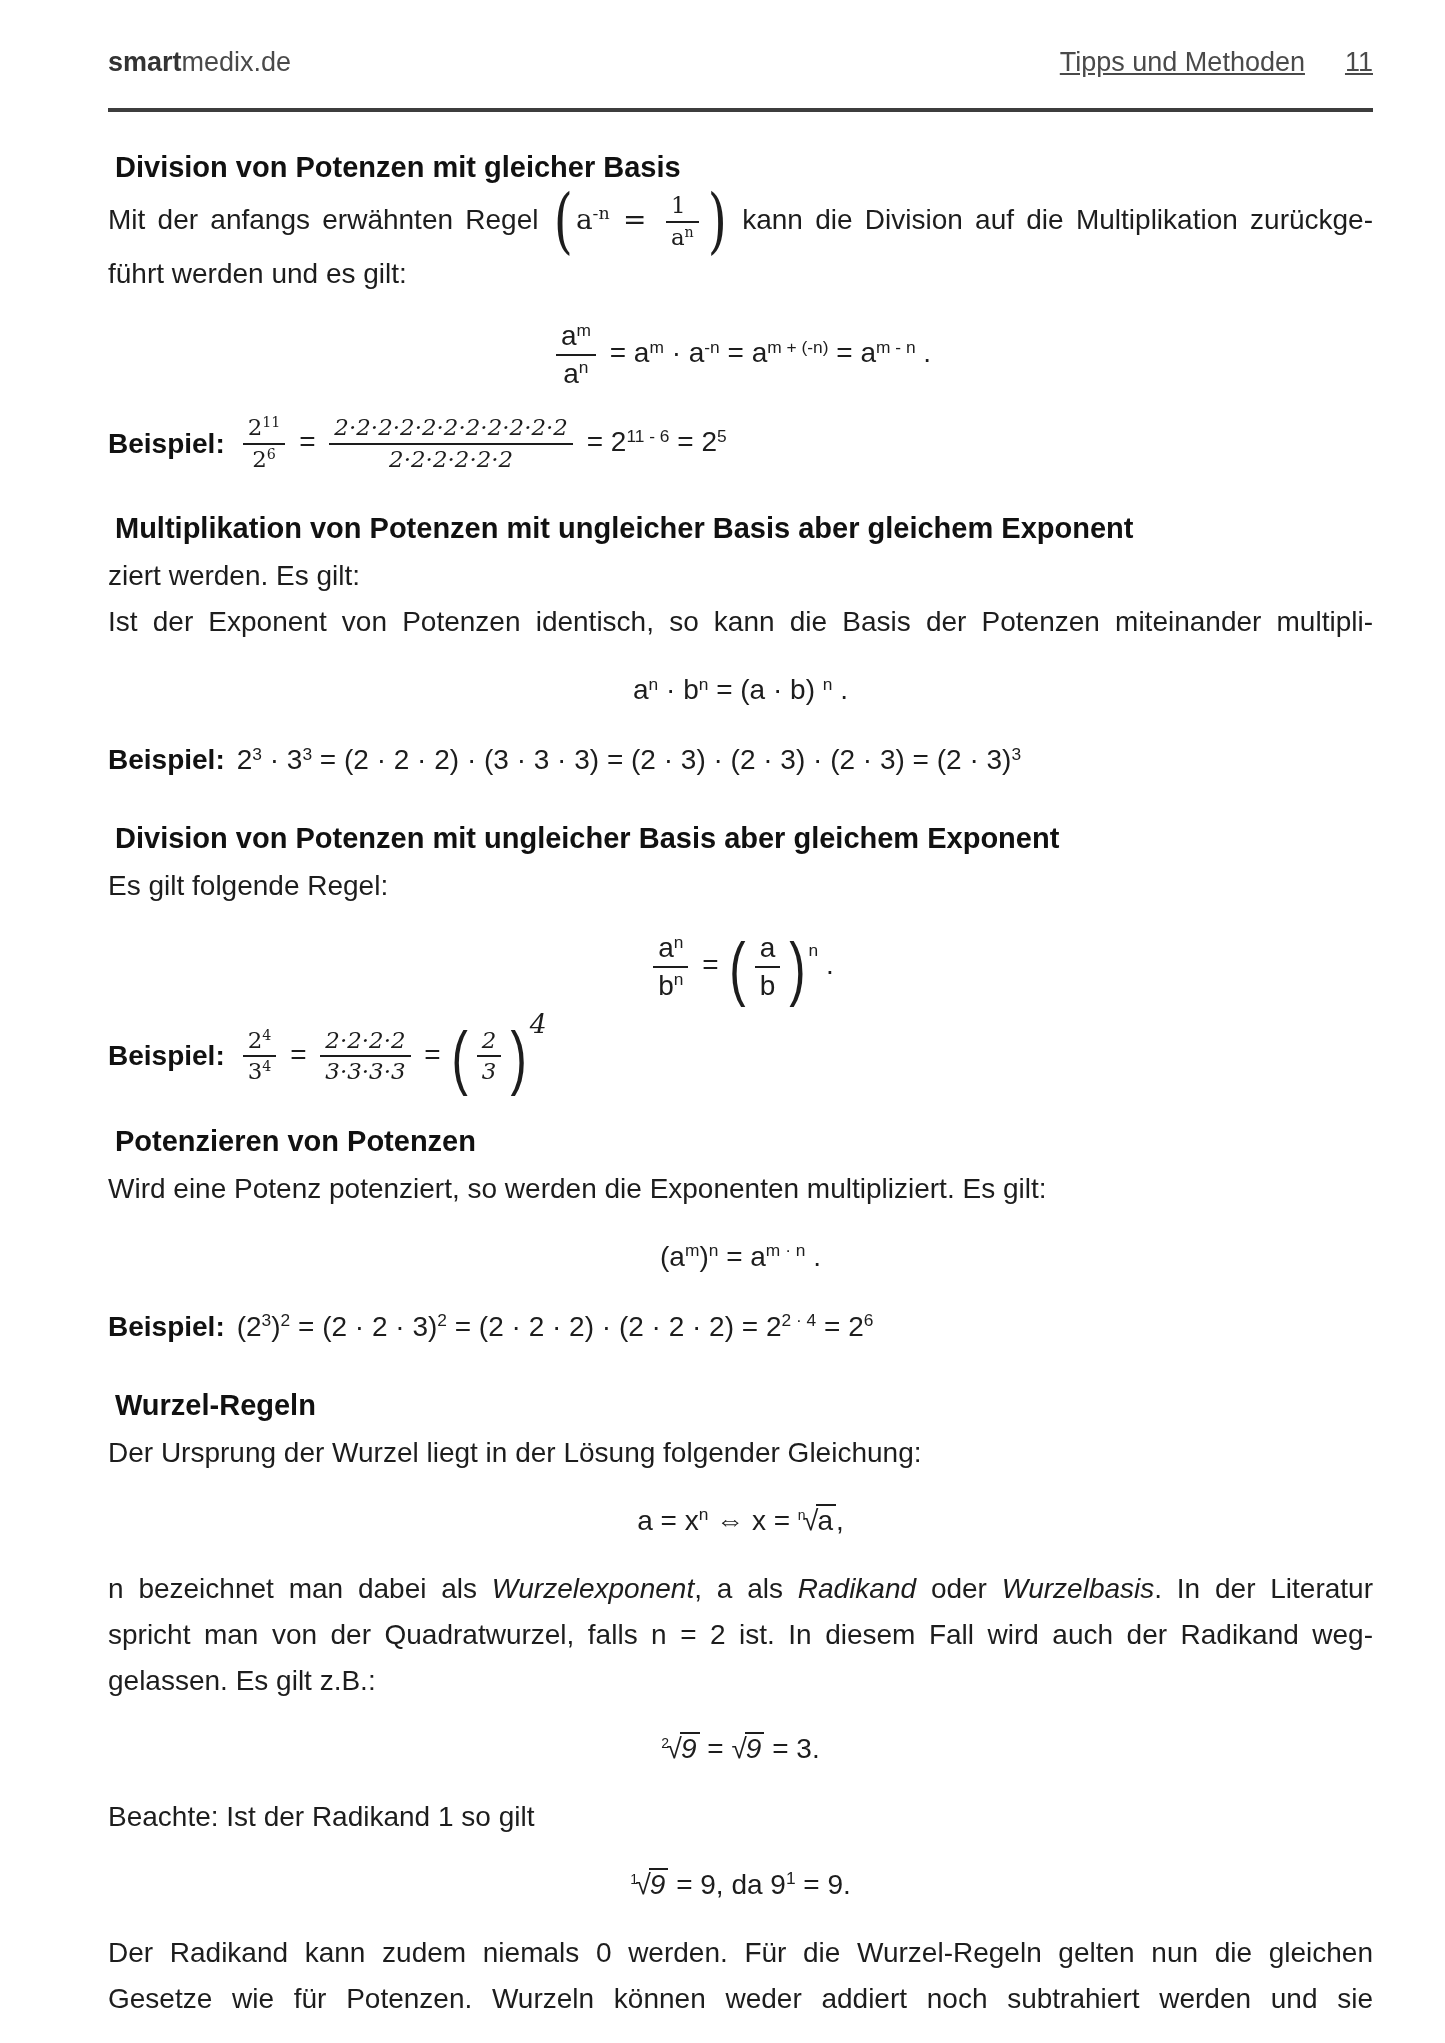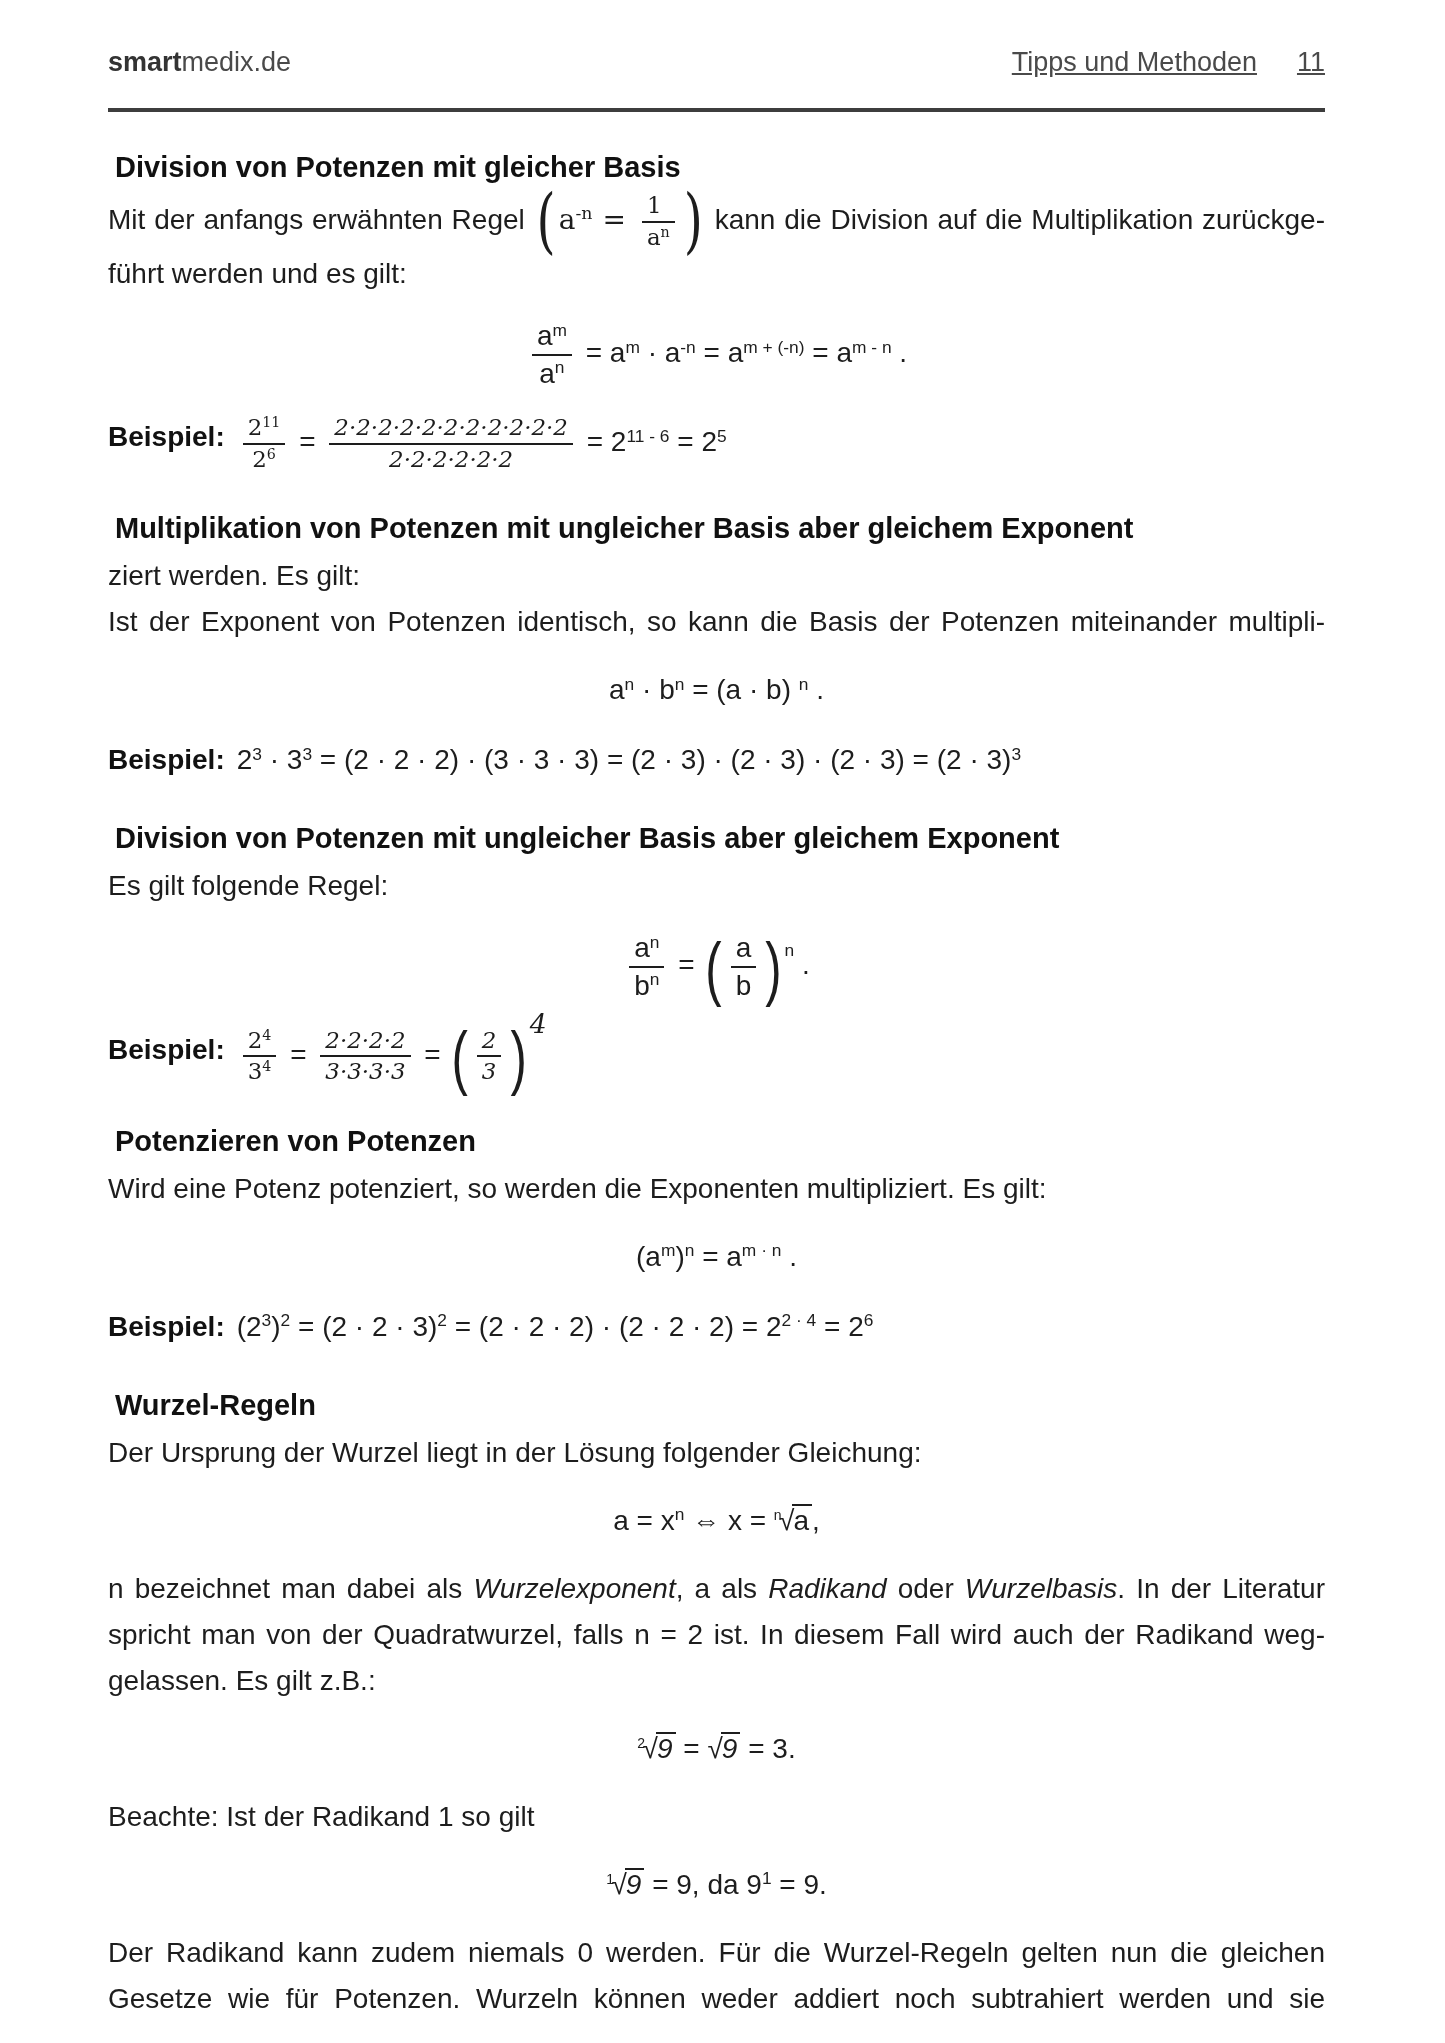--- a/index.html
+++ b/index.html
@@ -2,42 +2,42 @@
 <html lang="de"><head>
 <meta charset="utf-8">
 <style>
   html,body{margin:0;padding:0;background:#ffffff;}
   body{
     width:1445px;height:2043px;overflow:hidden;
     font-family:"Liberation Sans","DejaVu Sans",sans-serif;
     font-size:28px;line-height:46px;color:#1d1d1d;
     -webkit-font-smoothing:antialiased;
   }
-  .page{padding:44px 120px 0 108px;}
+  .page{padding:44px 72px 0 108px;}
 
   
   .hdr{display:flex;justify-content:space-between;align-items:baseline;
        font-size:27px;line-height:36px;color:#4a4a4a;}
   .brand b{font-weight:700;color:#333333;}
   .brand span{color:#4a4a4a;}
   .hdr-right{display:flex;gap:40px;color:#4a4a4a;text-decoration:underline;}
   .rule{border:none;border-top:4px solid #3d3d3d;margin:28px 0 0 0;}
 
   
   h2{font-size:29px;line-height:38px;font-weight:700;color:#111111;
      margin:36px 0 6px 7px;}
   .para{margin:0;}
   .line{display:block;}
   .line.just{text-align:justify;text-align-last:justify;}
 
   
   .formula{text-align:center;margin:22px 0;}
 
   
-  .beispiel{display:flex;gap:12px;margin:24px 0;}
+  .beispiel{display:flex;align-items:center;gap:12px;margin:24px 0;}
   .blab{font-weight:700;color:#111111;white-space:nowrap;}
 
   
   sup{font-size:0.62em;line-height:0;vertical-align:baseline;position:relative;top:-0.55em;}
   sup.hi{top:-1.05em;}
   sup.big4{font-size:0.95em;top:-1.15em;}
   .frac{display:inline-flex;flex-direction:column;vertical-align:middle;
         text-align:center;margin:0 6px;line-height:1.2;}
   .frac .num{border-bottom:2.5px solid #1d1d1d;padding:0 5px 1px 5px;display:block;}
   .frac .den{padding:1px 5px 0 5px;display:block;}

